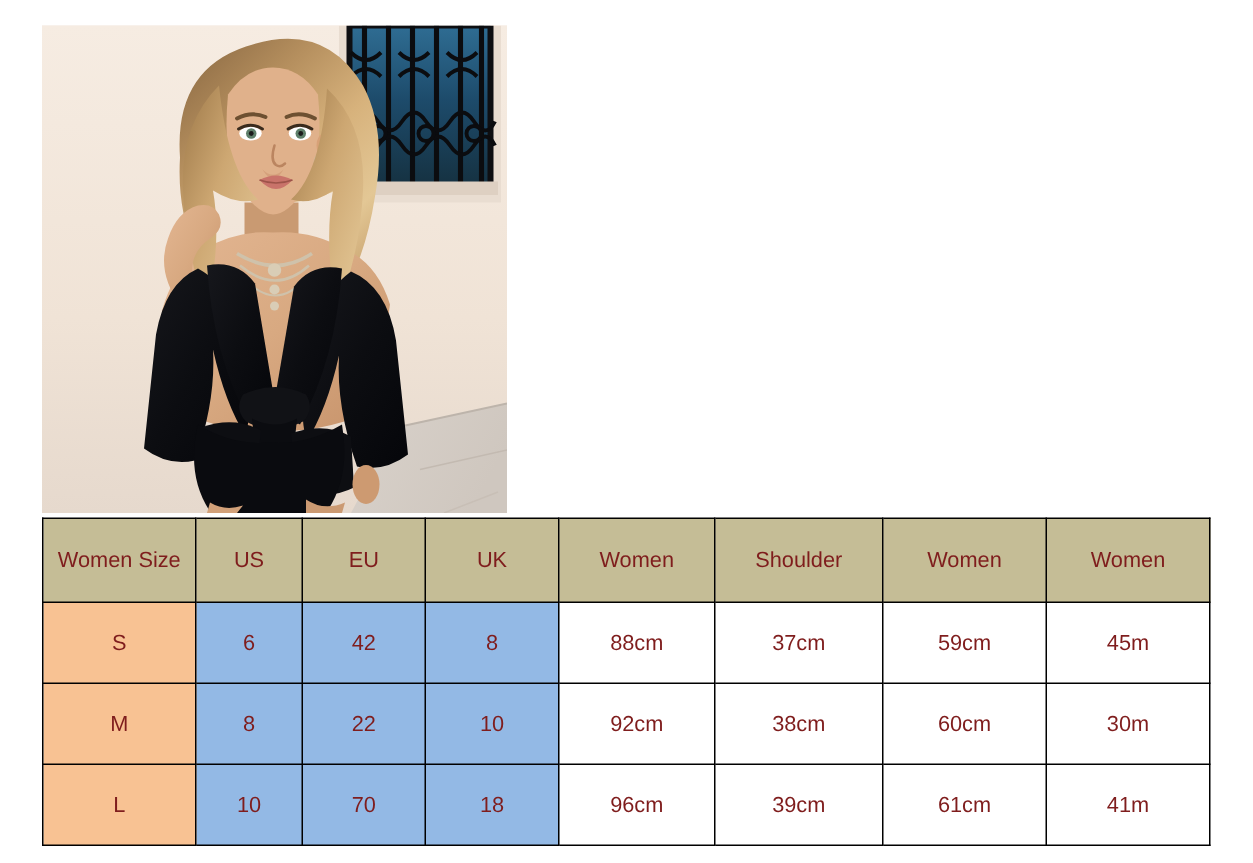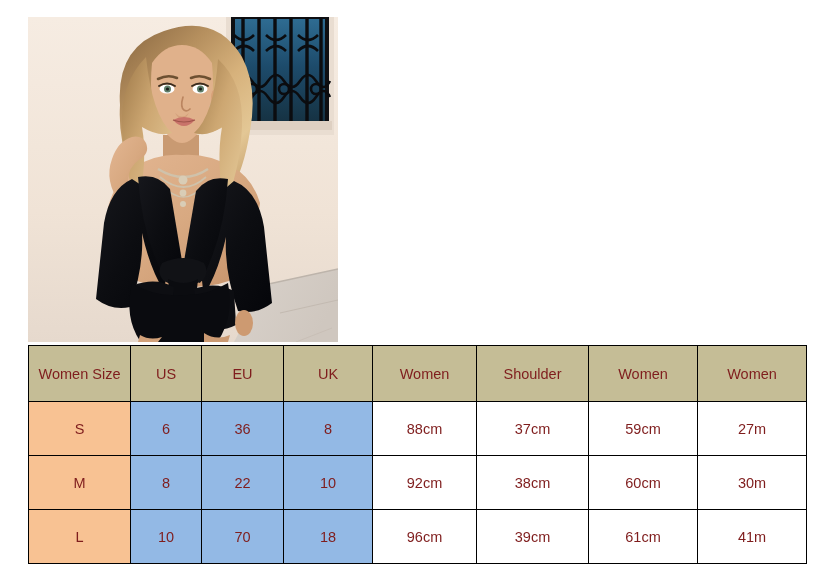--- a/index.html
+++ b/index.html
@@ -245,26 +245,26 @@
       <th>Women</th>
       <th>Shoulder</th>
       <th>Women</th>
       <th>Women</th>
     </tr>
   </thead>
   <tbody>
     <tr>
       <td class="c-size">S</td>
       <td class="c-num">6</td>
-      <td class="c-num">36</td>
+      <td class="c-num">42</td>
       <td class="c-num">8</td>
       <td>88cm</td>
       <td>37cm</td>
       <td>59cm</td>
-      <td>27m</td>
+      <td>45m</td>
     </tr>
     <tr>
       <td class="c-size">M</td>
       <td class="c-num">8</td>
       <td class="c-num">22</td>
       <td class="c-num">10</td>
       <td>92cm</td>
       <td>38cm</td>
       <td>60cm</td>
       <td>30m</td>

